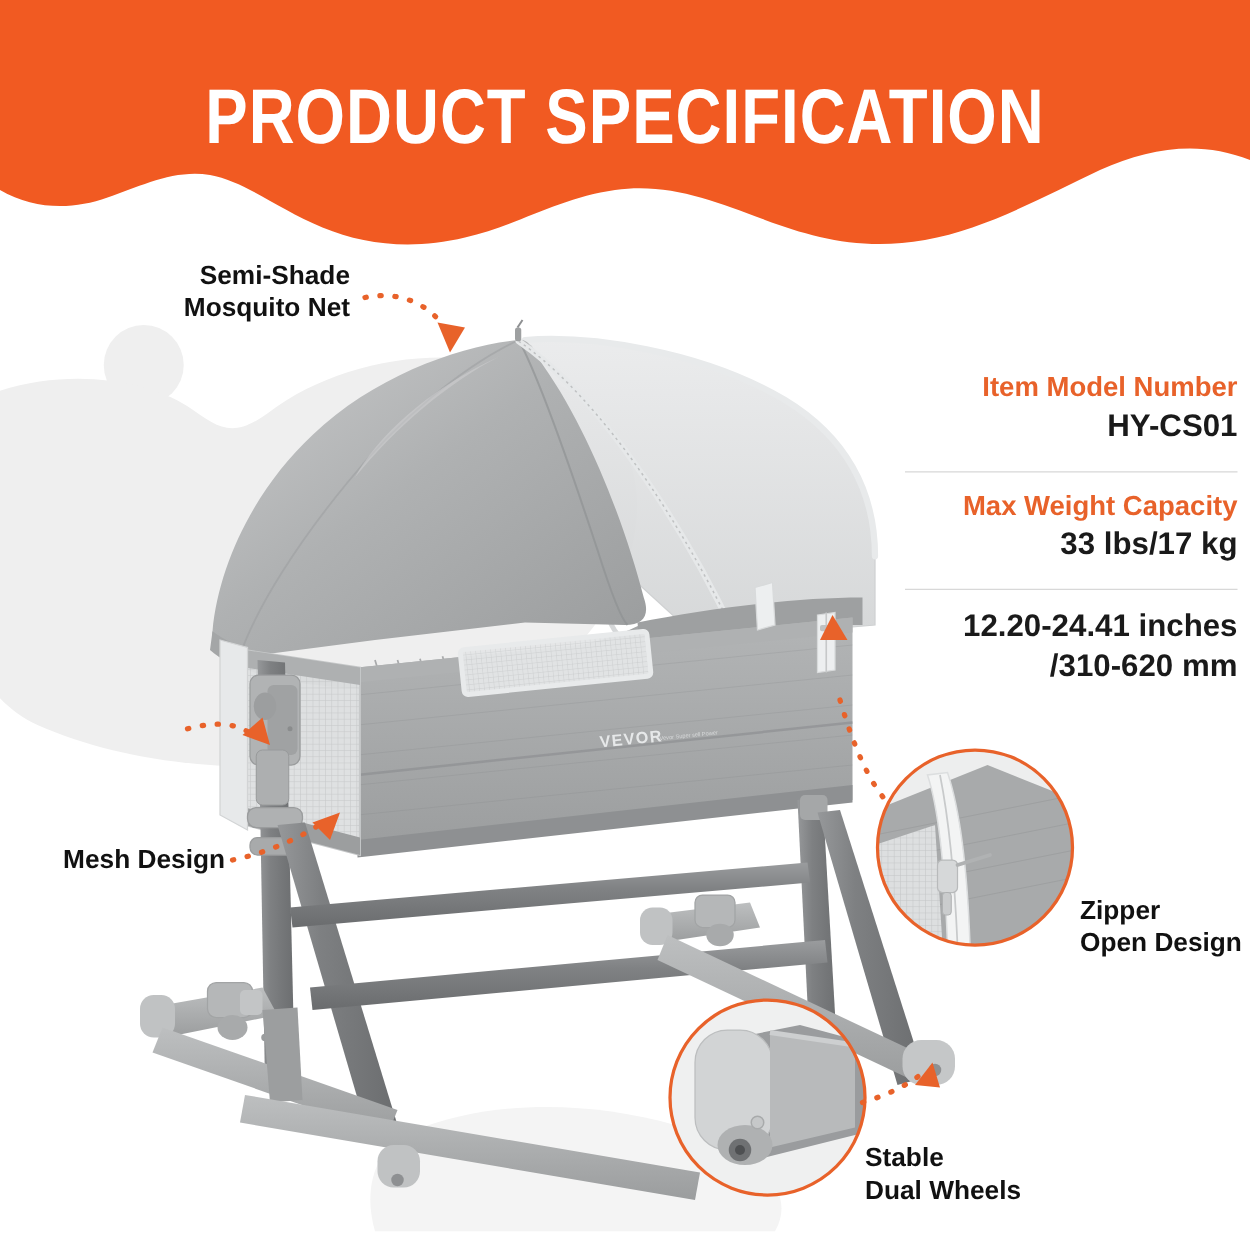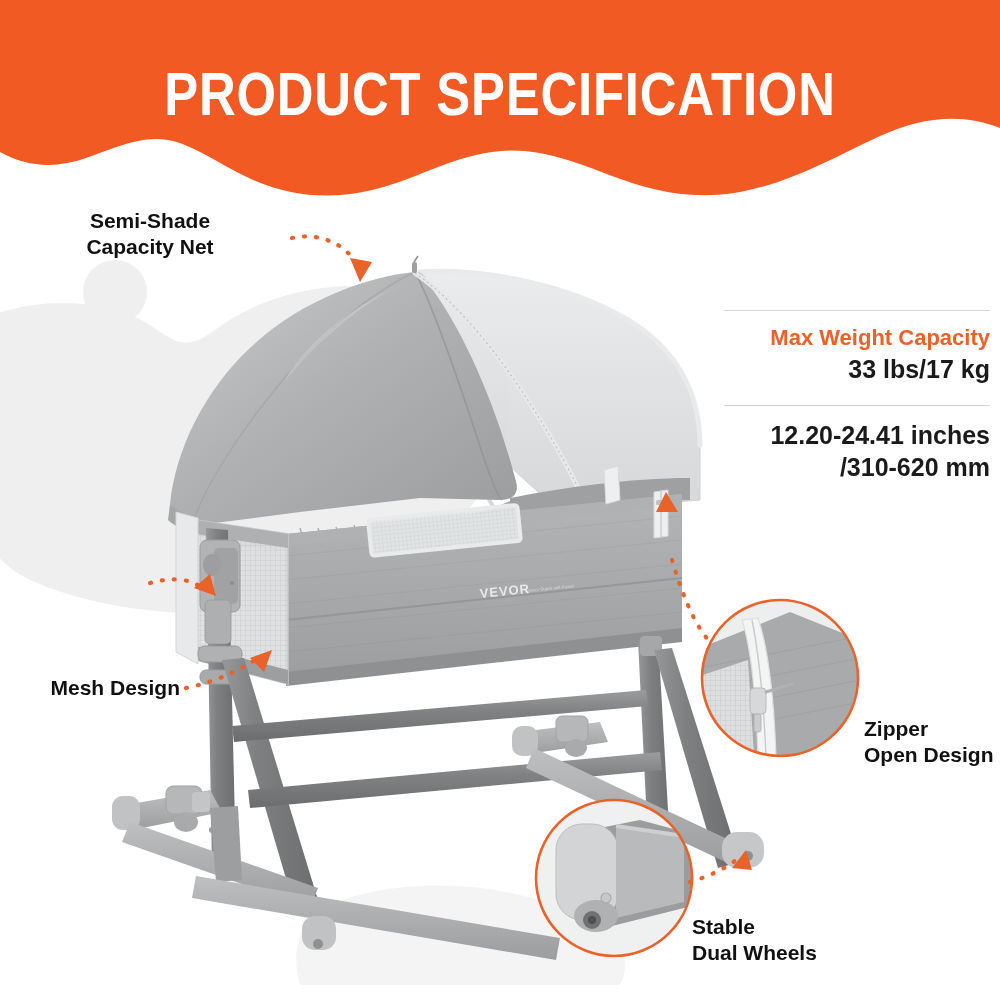--- a/index.html
+++ b/index.html
@@ -324,42 +324,46 @@
 
     <g fill="#E8622A">
       <path d="M 360 282 L 350 258 L 372 262 Z"></path>
       <path d="M 216 596 L 194 588 L 210 574 Z"></path>
       <path d="M 272 650 L 250 658 L 264 672 Z"></path>
       <path d="M 666 492 L 656 512 L 678 512 Z"></path>
       <path d="M 746 850 L 732 868 L 752 870 Z"></path>
     </g>
   </svg>
 
-  <div class="callout r" style="left:20px; top:208px; width:260px;text-align:center;">
+  <div class="callout r" style="left:20px; top:208px; width:260px;">
     <div>Semi-Shade</div>
-    <div>Capacity Net</div>
+    <div>Mosquito Net</div>
   </div>
 
 
   <div class="callout r" style="left:0px; top:675px; width:180px;">
     <div>Mesh Design</div>
   </div>
 
   <div class="callout l" style="left:864px; top:700px; width:136px;">
     <div>Zipper</div>
     <div>Open Design</div>
   </div>
 
   <div class="callout l" style="left:692px; top:898px; width:170px;">
     <div>Stable</div>
     <div>Dual Wheels</div>
   </div>
 
   <div class="spec-panel">
 
+    <div class="spec-row">
+      <div class="spec-label">Item Model Number</div>
+      <div class="spec-value">HY-CS01</div>
+    </div>
 
     <div class="spec-divider"></div>
 
     <div class="spec-row">
       <div class="spec-label">Max Weight Capacity</div>
       <div class="spec-value">33 lbs/17 kg</div>
     </div>
 
     <div class="spec-divider"></div>
 

